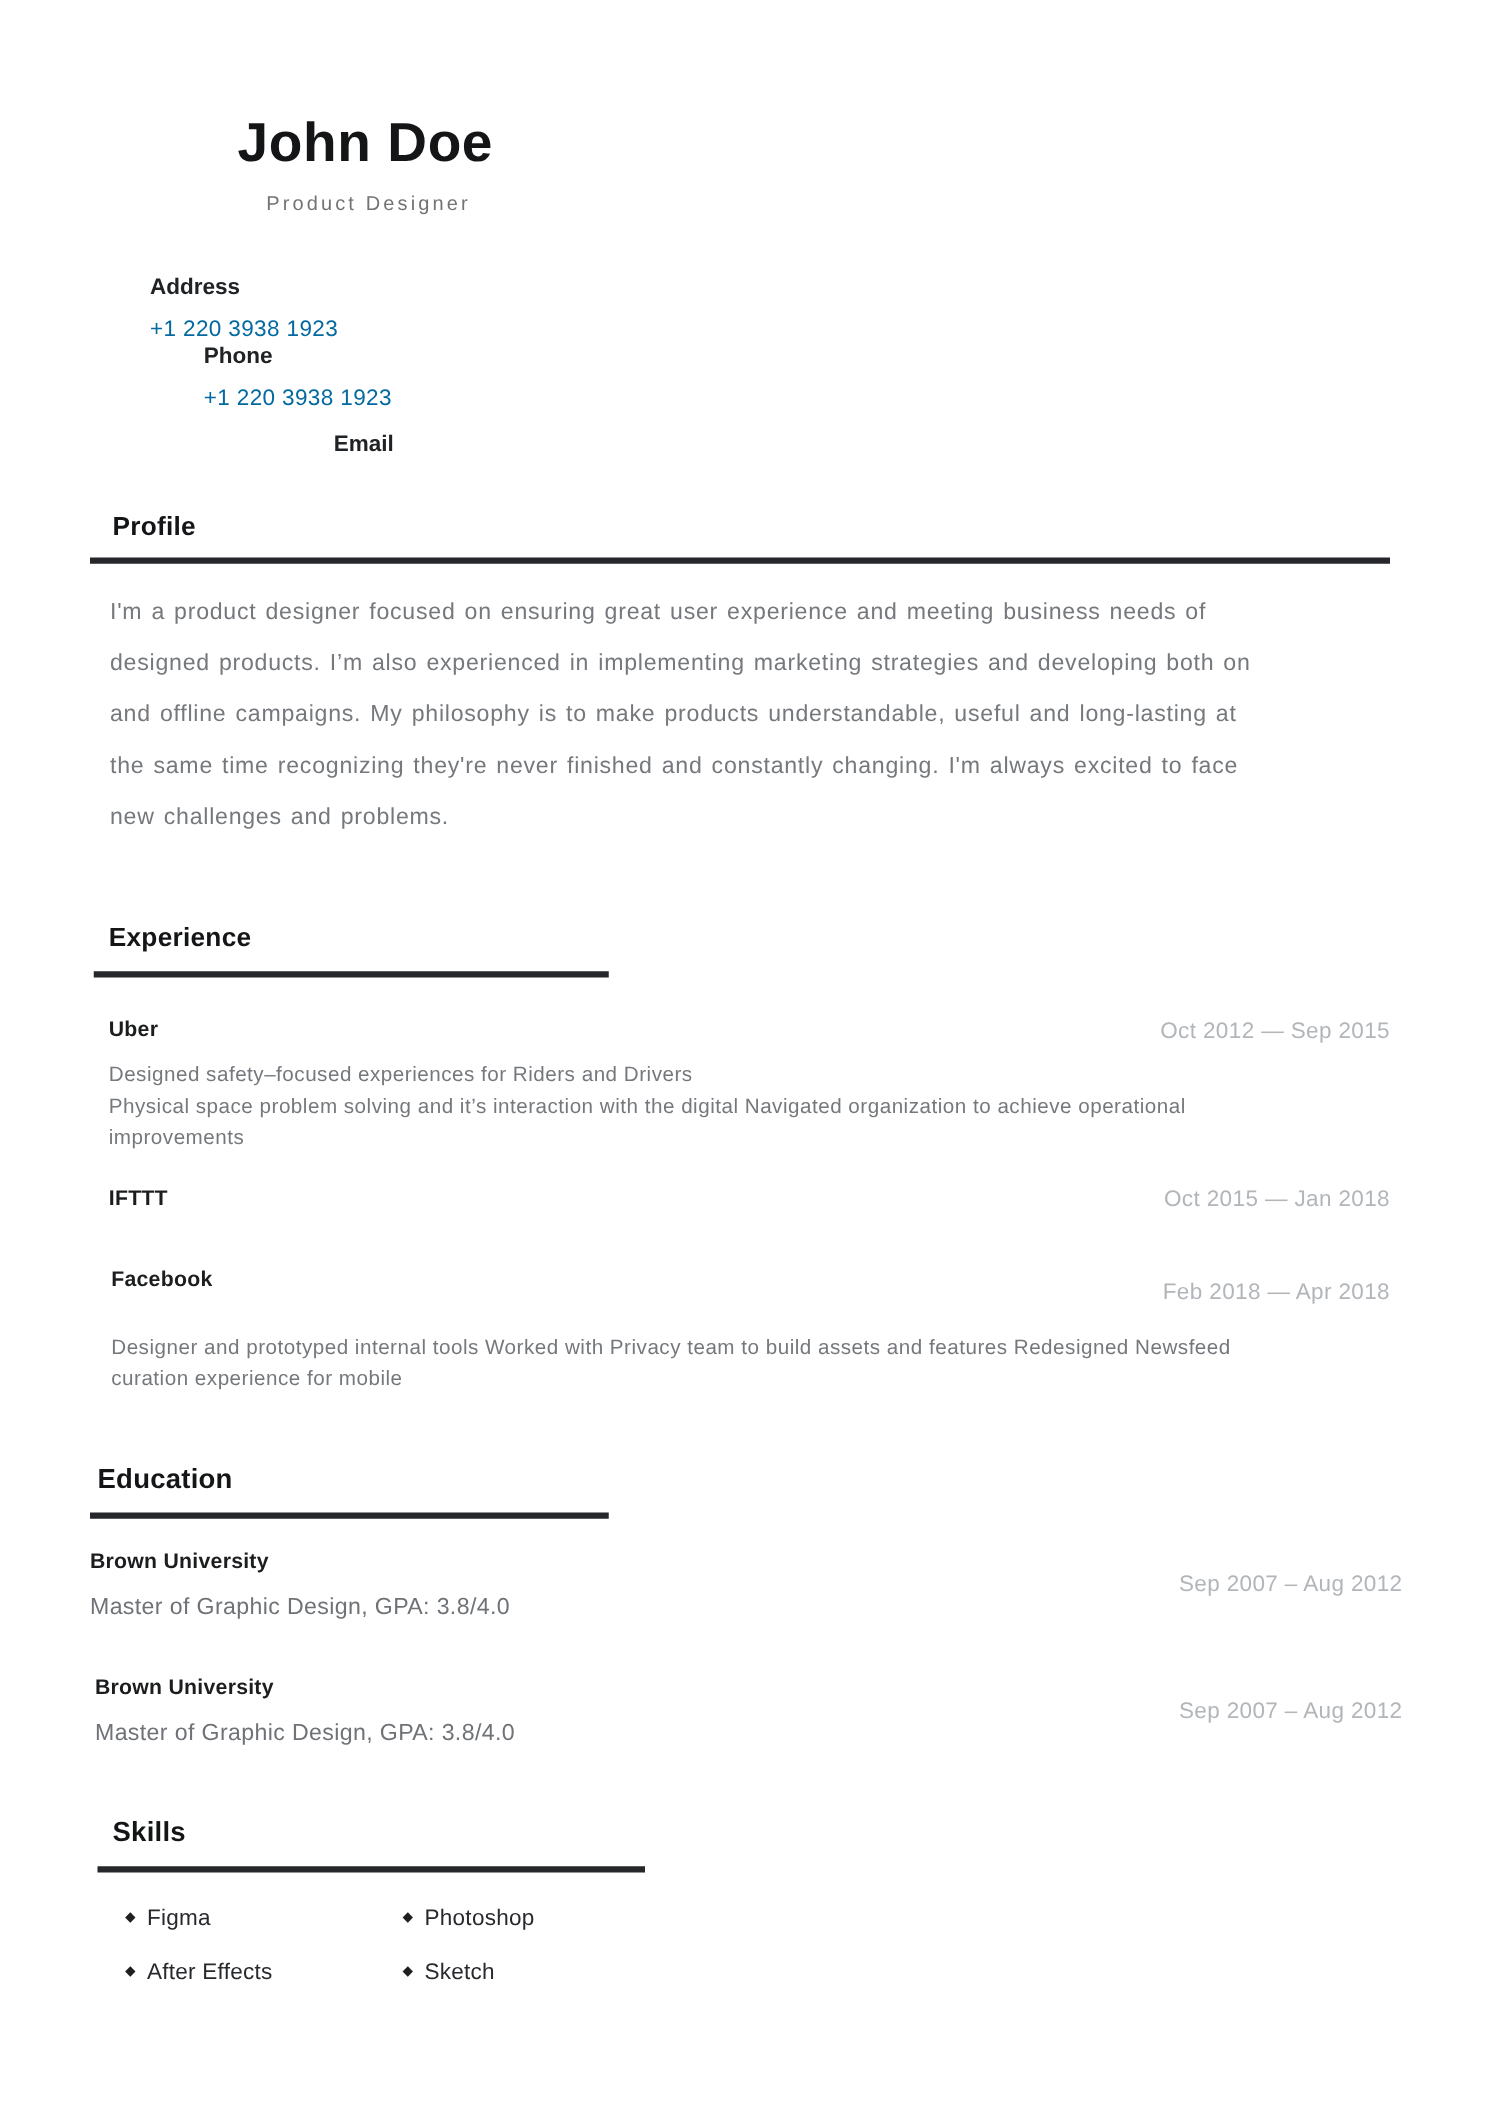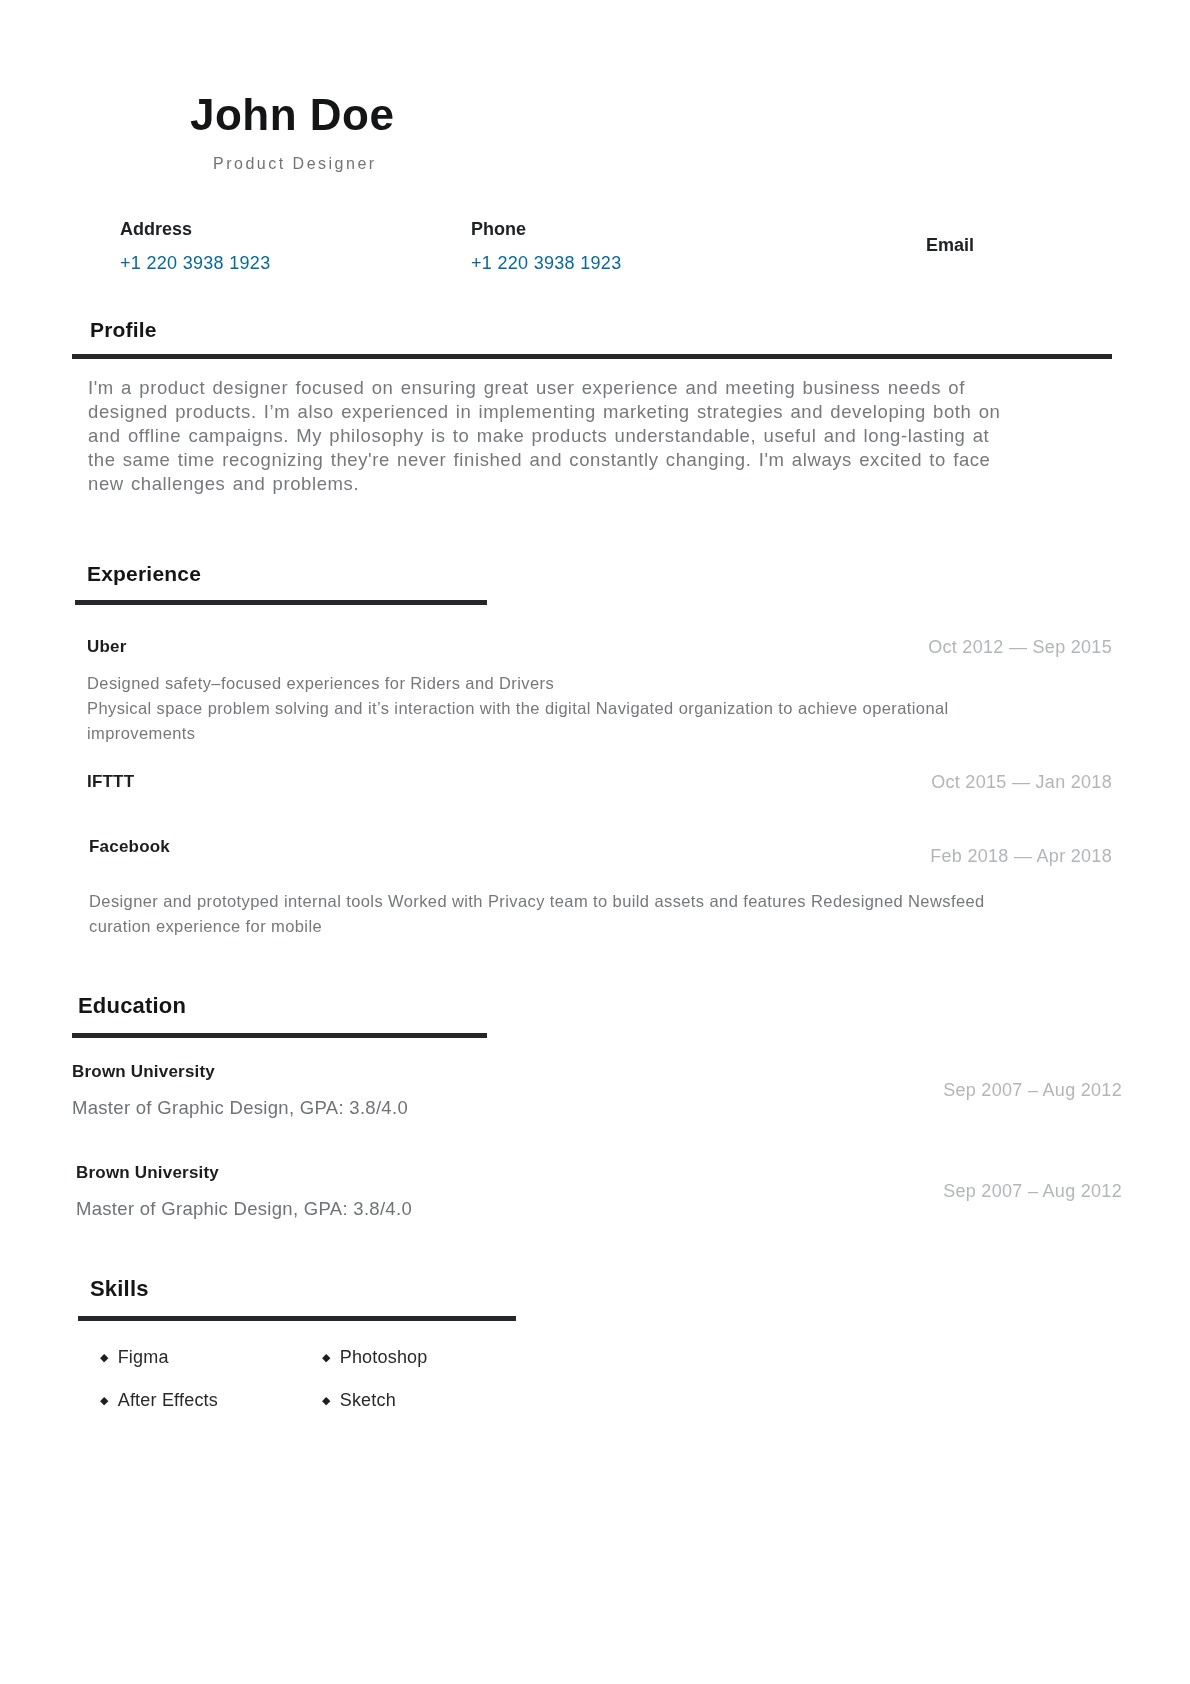--- a/index.html
+++ b/index.html
@@ -15,41 +15,41 @@
   }
   
   .name{
     margin:0;padding-top:90px;margin-left:118px;
     font-size:44px;font-weight:700;color:#141517;letter-spacing:.5px;line-height:1.15;
   }
   .job-title{
     margin-left:141px;margin-top:14px;
     font-size:16px;color:#737373;letter-spacing:2.5px;
   }
-  .contact-row{display:flex;margin-top:46px;align-items:flex-start;}
+  .contact-row{display:flex;margin-top:46px;align-items:flex-start;flex-direction:column;}
   .contact-col{width:260px;}
   .contact-col.c1{margin-left:48px;}
   .contact-col.c2{margin-left:91px;}
   .contact-col.c3{margin-left:195px;width:auto;}
   .contact-label{font-size:18px;font-weight:600;color:#202326;}
   .contact-col.c3 .contact-label{margin-top:16px;}
   .contact-value{margin-top:13px;font-size:18px;color:#0369a1;letter-spacing:.3px;}
   
   .sec h2{
     margin:0;font-size:21px;font-weight:700;color:#141517;letter-spacing:.2px;
   }
   .rule{height:5px;background:#26272a;margin-top:12px;}
   .rule.full{width:100%;}
   .rule.partial{width:412px;}
   
   .sec.profile{margin-top:44px;}
   .sec.profile h2{margin-left:18px;}
   .profile-text{
     margin:17px 0 0 16px;max-width:935px;
-    font-size:18.5px;line-height:24px;color:#75787c;
+    font-size:18.5px;line-height:41px;color:#75787c;
     letter-spacing:.6px;word-spacing:1.5px;
   }
   
   .sec.experience{margin-top:66px;}
   .sec.experience h2{margin-left:15px;}
   .sec.experience .rule{margin-left:3px;margin-top:14px;}
   .entry{margin-top:32px;}
   .entry-head{display:flex;justify-content:space-between;align-items:flex-start;margin-left:15px;}
   .company{font-size:17px;font-weight:700;color:#1b1d1f;letter-spacing:.2px;}
   .dates{font-size:18px;color:#b2b6ba;letter-spacing:.3px;}

